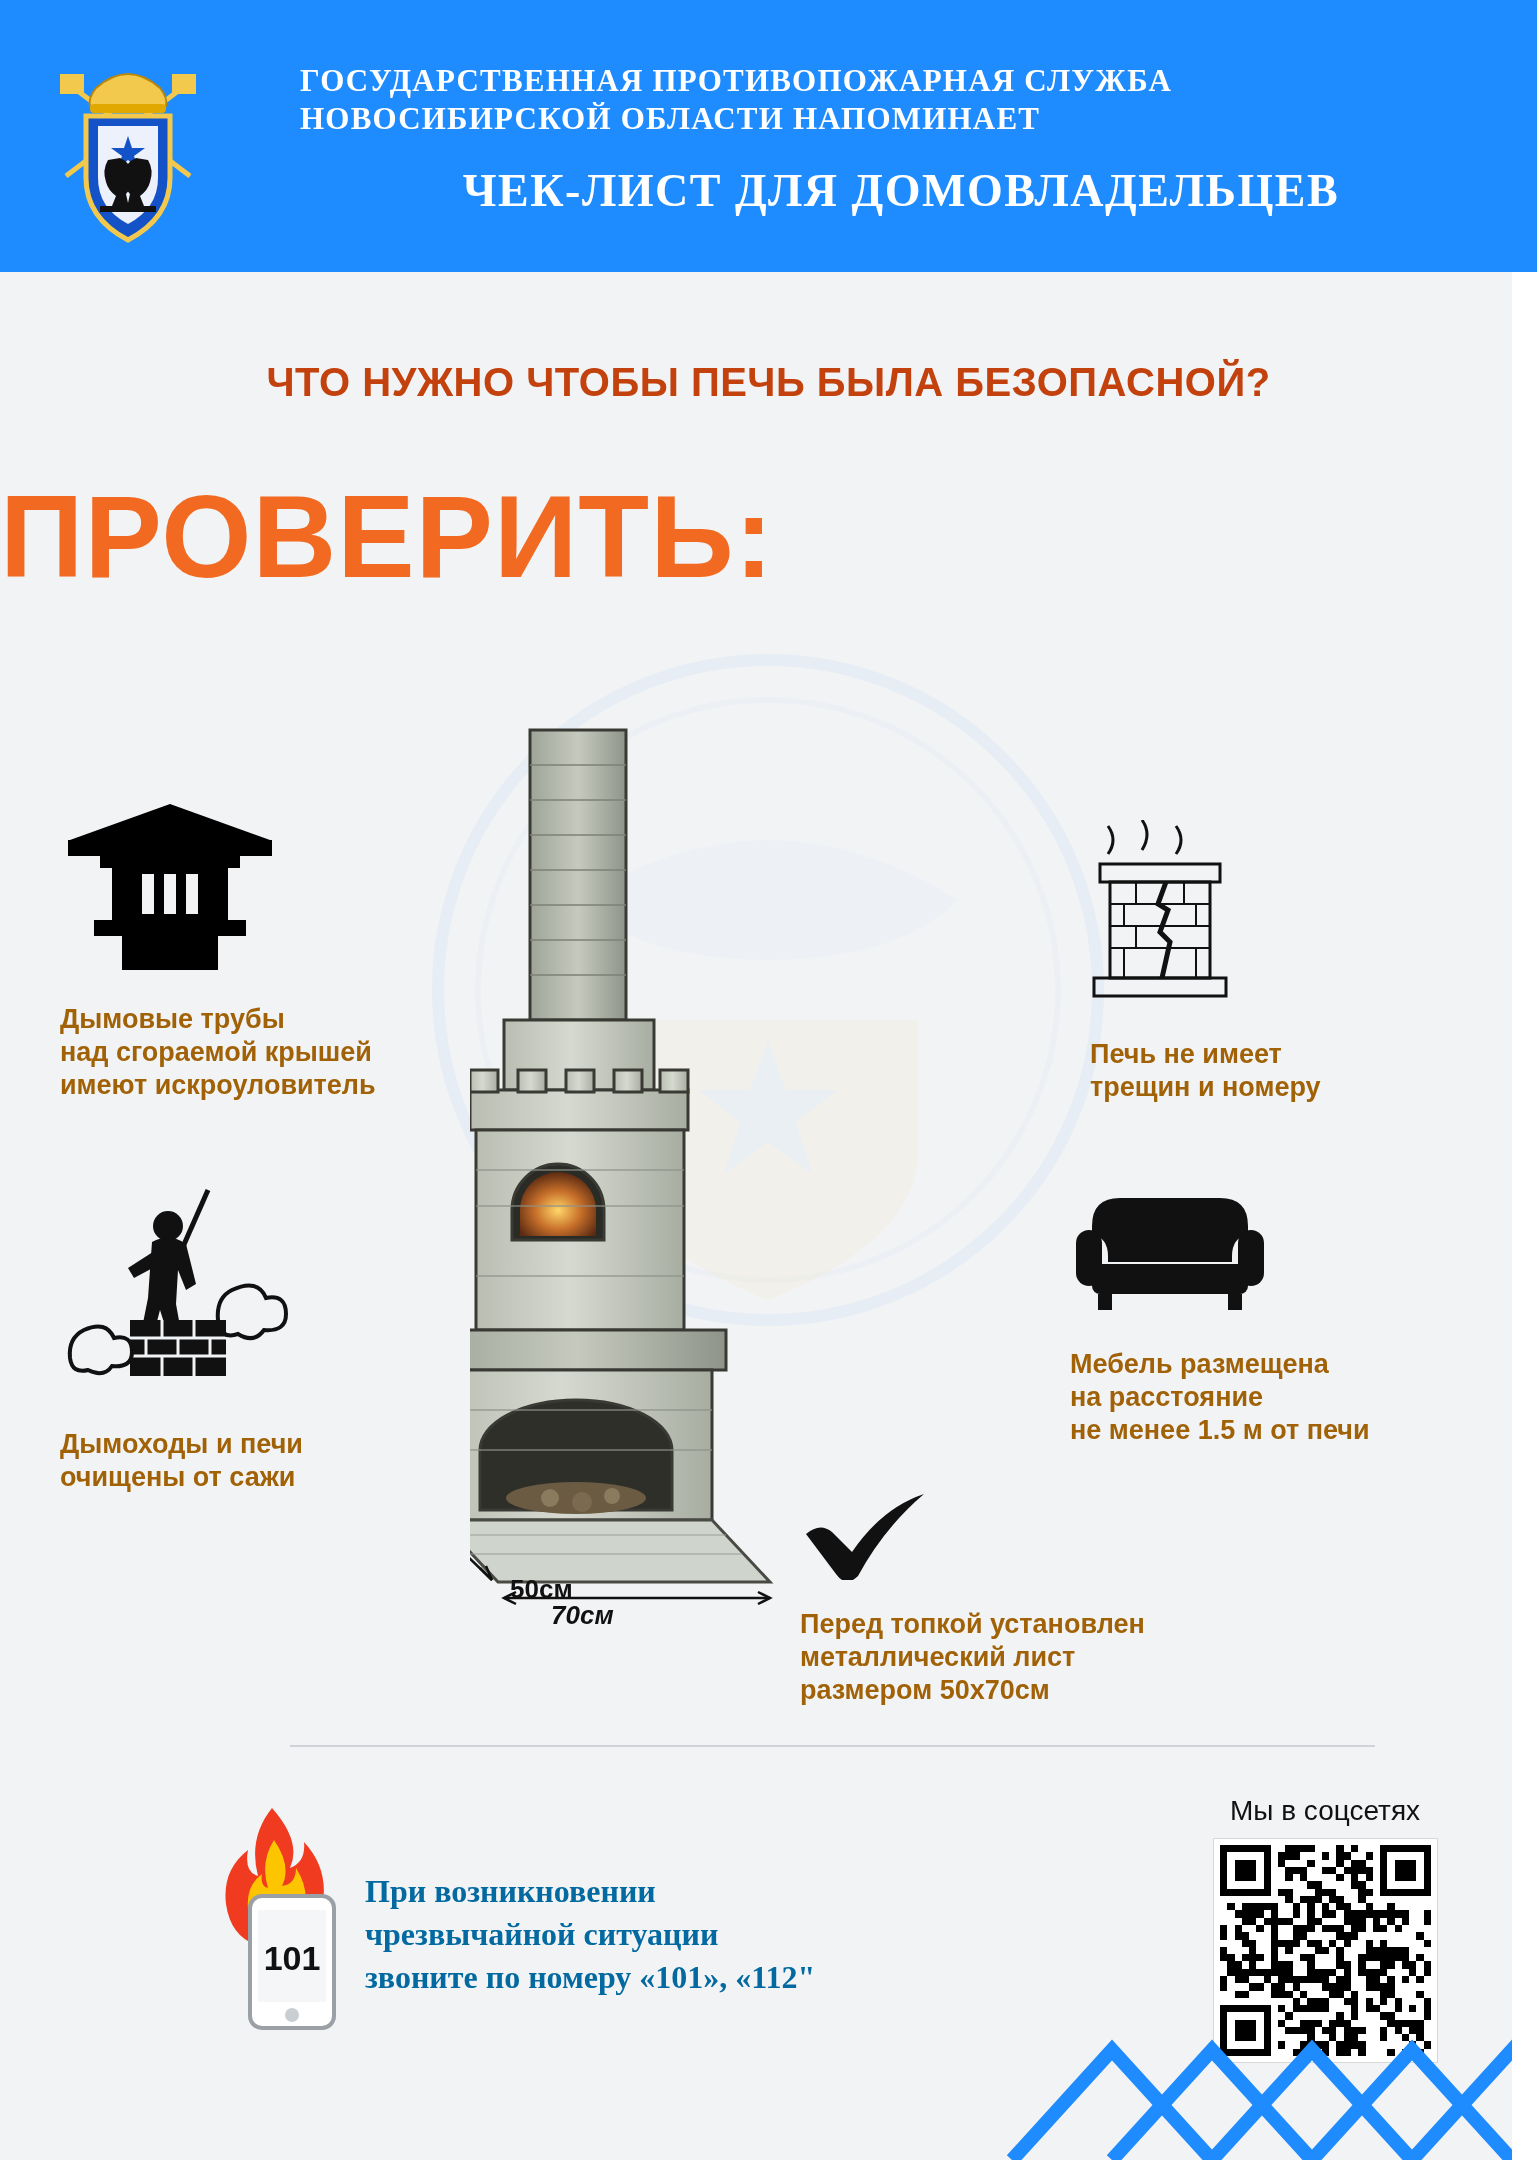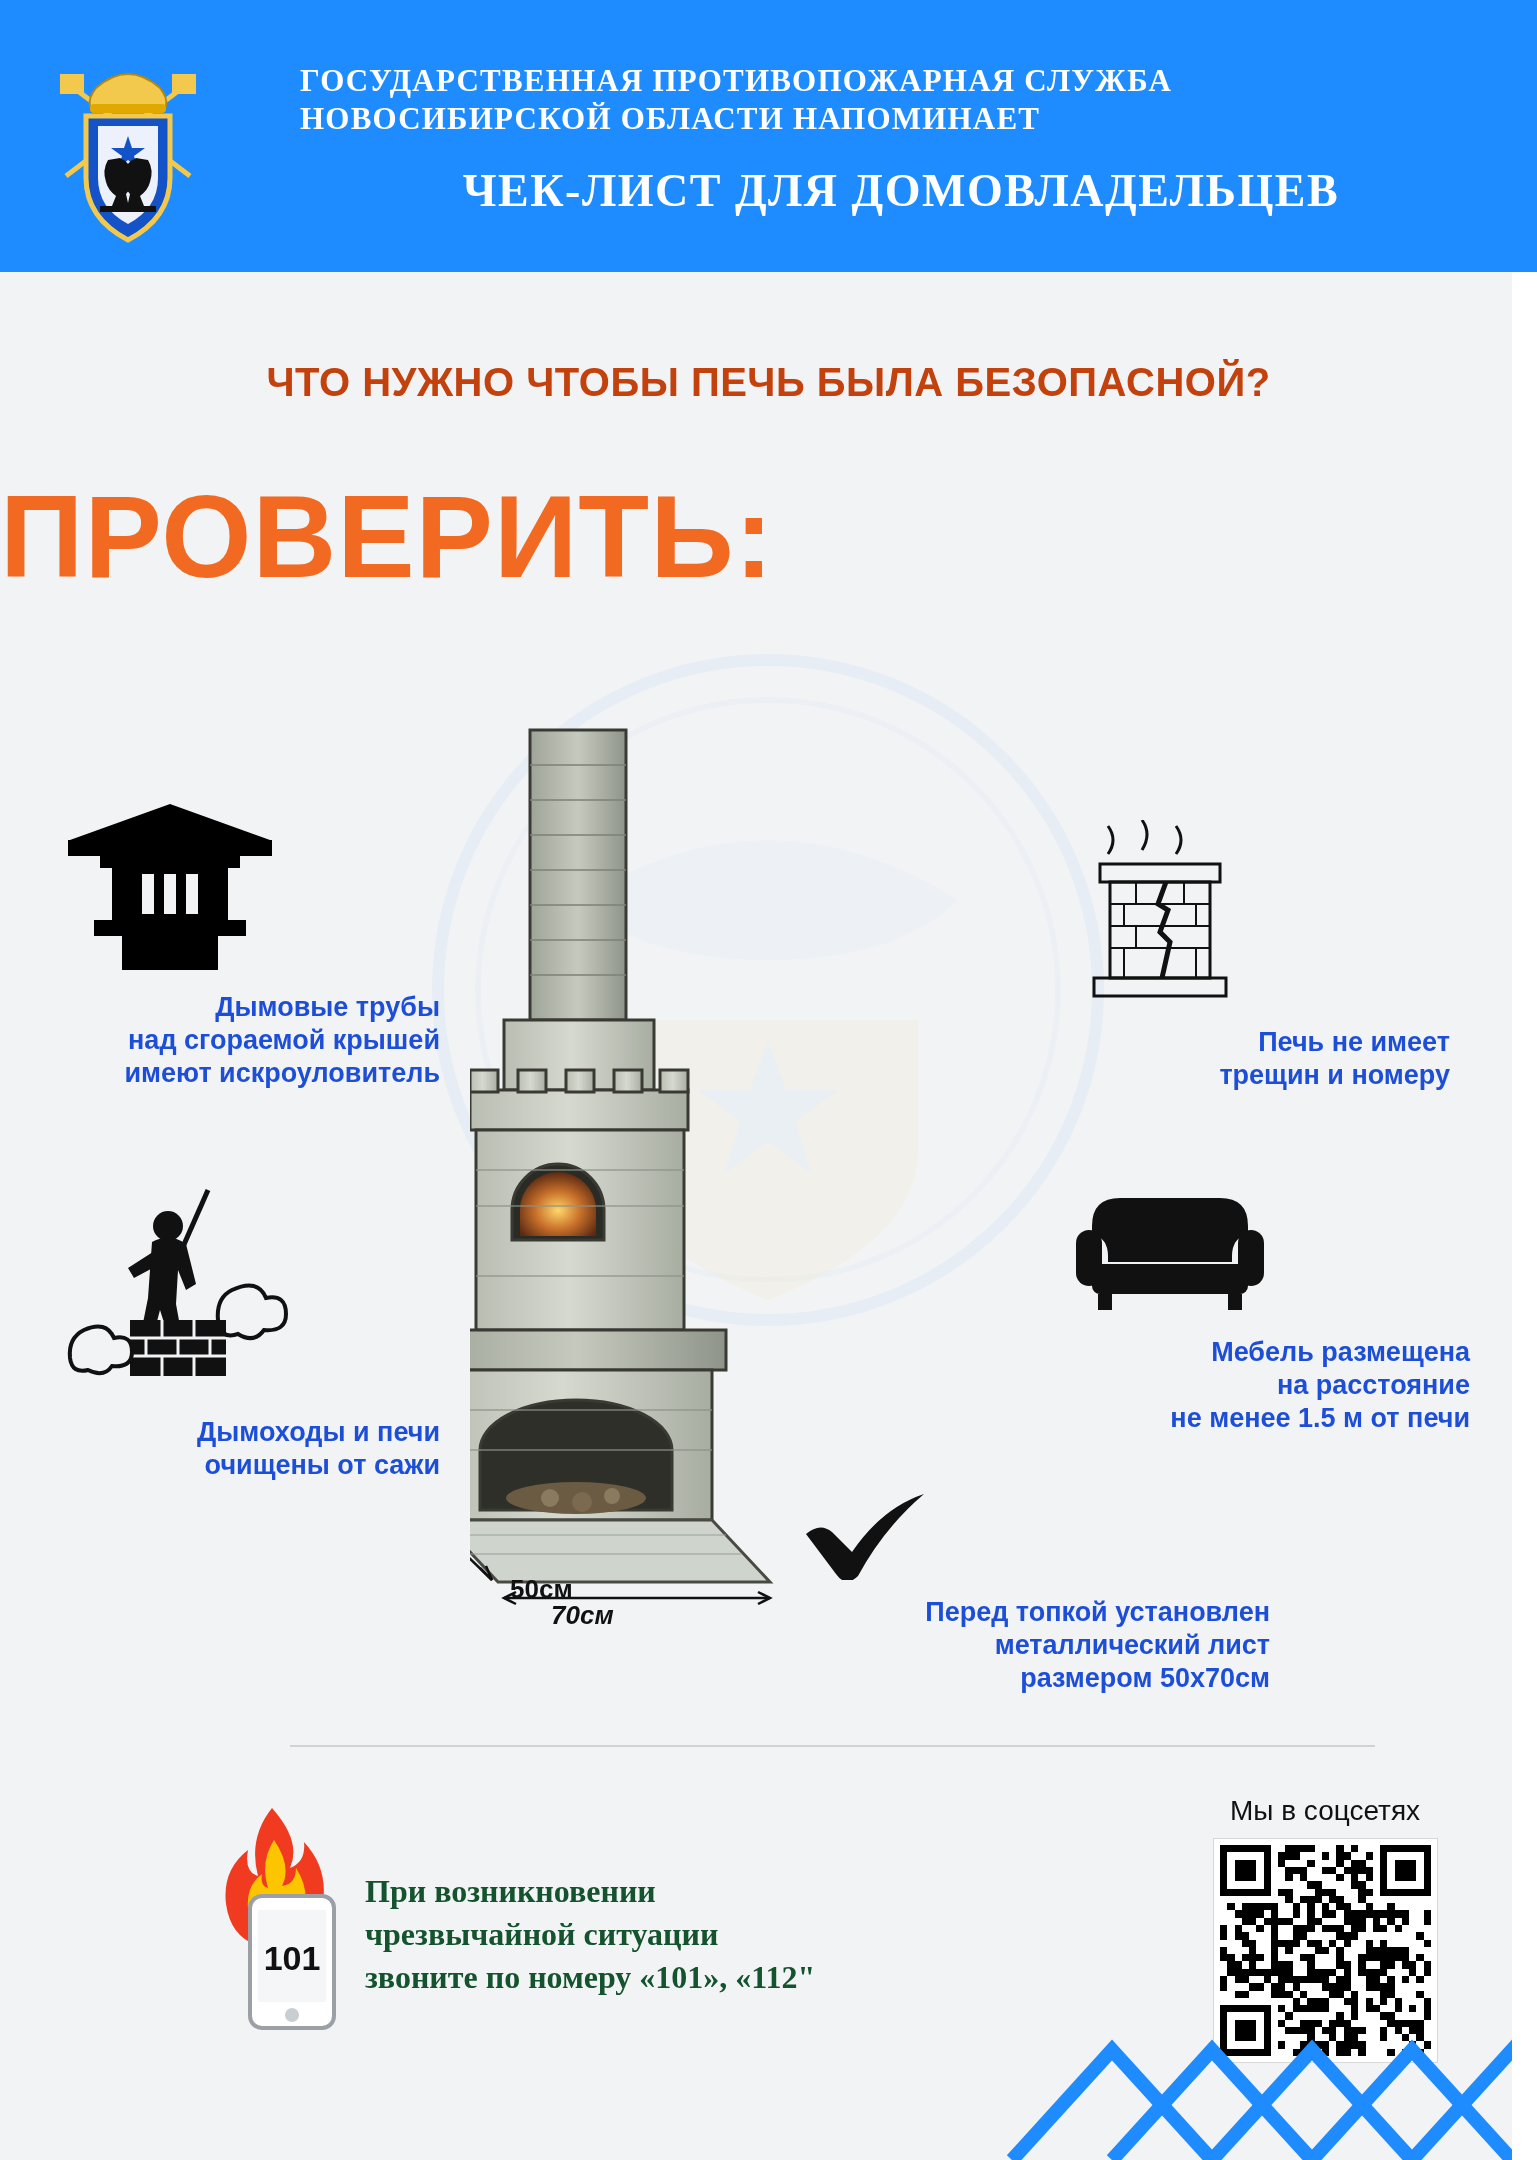--- a/index.html
+++ b/index.html
@@ -57,22 +57,22 @@
 
   
   .stove-wrap{
     position:absolute;left:470px;top:720px;width:620px;height:900px;
   }
 
   
   .item{position:absolute;}
   .item .icon{display:block;margin:0 auto;}
   .item .cap{
-    text-align:right;font-weight:bold;font-size:27px;color:#1d4ed8;line-height:33px;
-    margin-top:12px;white-space:pre-line;
+    text-align:left;font-weight:bold;font-size:27px;color:#a16207;line-height:33px;
+    margin-top:24px;white-space:pre-line;
   }
 
   .item-chimney{left:60px;top:800px;width:380px;}
   .item-cracks{left:1090px;top:820px;width:360px;}
   .item-soot{left:60px;top:1180px;width:380px;}
   .item-furniture{left:1070px;top:1180px;width:400px;}
   .item-sheet{left:800px;top:1490px;width:470px;}
 
   .dim{
     position:absolute;font-size:26px;font-weight:bold;color:#111;
@@ -85,21 +85,21 @@
     position:absolute;left:290px;top:1745px;width:1085px;height:2px;background:#cfd3d8;
   }
 
   
   .footer-phone{
     position:absolute;left:210px;top:1800px;width:140px;height:230px;
   }
   .footer-text{
     position:absolute;left:365px;top:1870px;width:700px;
     font-family:"Liberation Serif", serif;
-    font-weight:bold;font-size:32px;line-height:43px;color:#14532d;
+    font-weight:bold;font-size:32px;line-height:43px;color:#0369a1;
     white-space:pre-line;
   }
   .social-label{
     position:absolute;left:1215px;top:1795px;width:220px;text-align:center;
     font-size:28px;color:#111;
   }
   .qr-box{
     position:absolute;left:1213px;top:1838px;width:225px;height:225px;
     background:#ffffff;border:1px solid #d8d8d8;padding:6px;box-sizing:border-box;
   }

